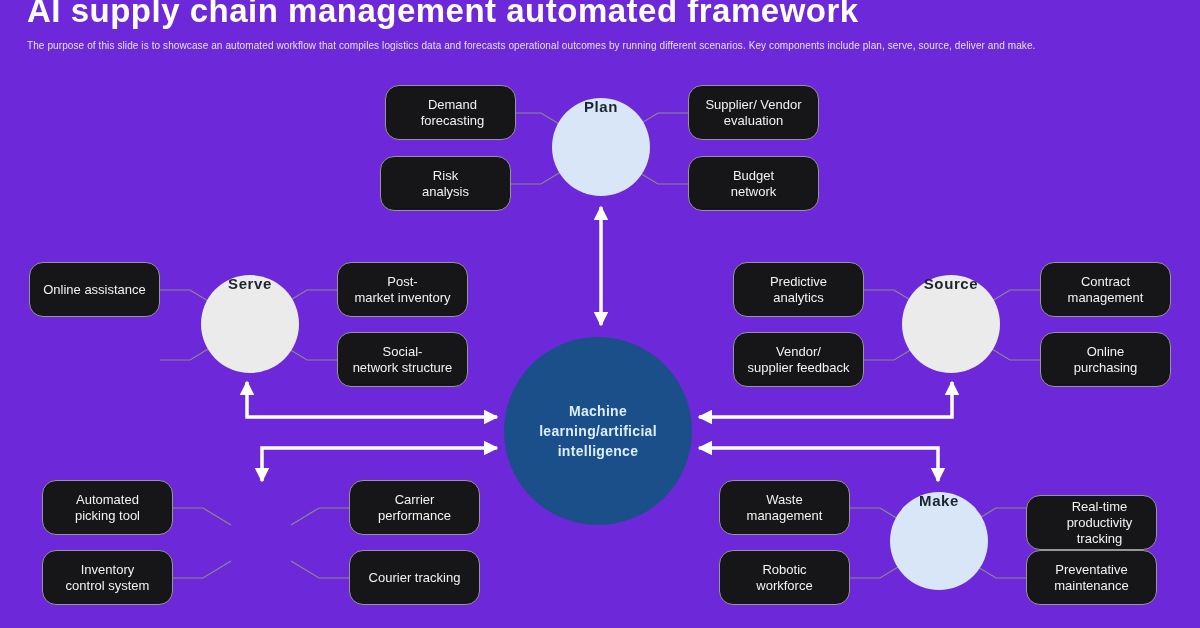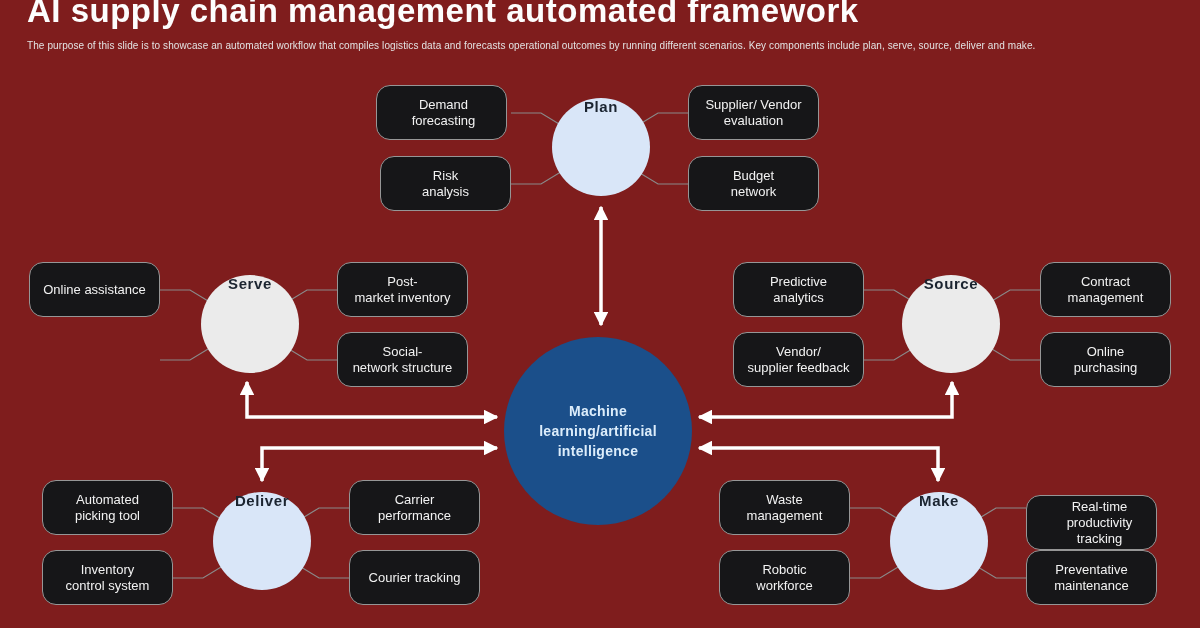--- a/index.html
+++ b/index.html
@@ -1,18 +1,18 @@
 <!DOCTYPE html>
 <html><head>
 <meta charset="utf-8">
 <style>
   html,body{margin:0;padding:0;background:#000;}
   .slide{
     position:relative;width:1200px;height:628px;overflow:hidden;
-    background:#7f1d1d;
+    background:#6d28d9;
     font-family:"Liberation Sans","DejaVu Sans",sans-serif;
   }
   .title{
     position:absolute;left:27px;top:-6px;margin:0;
     font-size:33px;line-height:34px;font-weight:bold;letter-spacing:.5px;
     color:#fdfdfd;white-space:nowrap;
   }
   .subtitle{
     position:absolute;left:27px;top:39px;margin:0;
     font-size:10px;line-height:13px;color:#e3e3e3;letter-spacing:.1px;
@@ -96,34 +96,31 @@
 
   <div class="hub blue" style="left:552px;top:98px;">
       <span>Plan</span>
     </div>
   <div class="hub gray" style="left:201px;top:275px;">
       <span>Serve</span>
     </div>
   <div class="hub gray" style="left:902px;top:275px;">
       <span>Source</span>
     </div>
-  <div class="hub blue" style="left:213px;top:492px;">
-      <span>Deliver</span>
-    </div>
   <div class="hub blue" style="left:890px;top:492px;">
       <span>Make</span>
     </div>
 
   <div class="center-node">
     <span>Machine
 learning/artificial
 intelligence</span>
   </div>
 
-  <div class="box" style="left:376px;top:85px;padding-left:8px;"><span>Demand
+  <div class="box" style="left:385px;top:85px;padding-left:8px;"><span>Demand
 forecasting</span></div>
   <div class="box" style="left:380px;top:156px;"><span>Risk
 analysis</span></div>
   <div class="box" style="left:688px;top:85px;"><span>Supplier/ Vendor
 evaluation</span></div>
   <div class="box" style="left:688px;top:156px;"><span>Budget
 network</span></div>
 
   <div class="box" style="left:29px;top:262px;"><span>Online assistance</span></div>
   <div class="box" style="left:337px;top:262px;"><span>Post-

